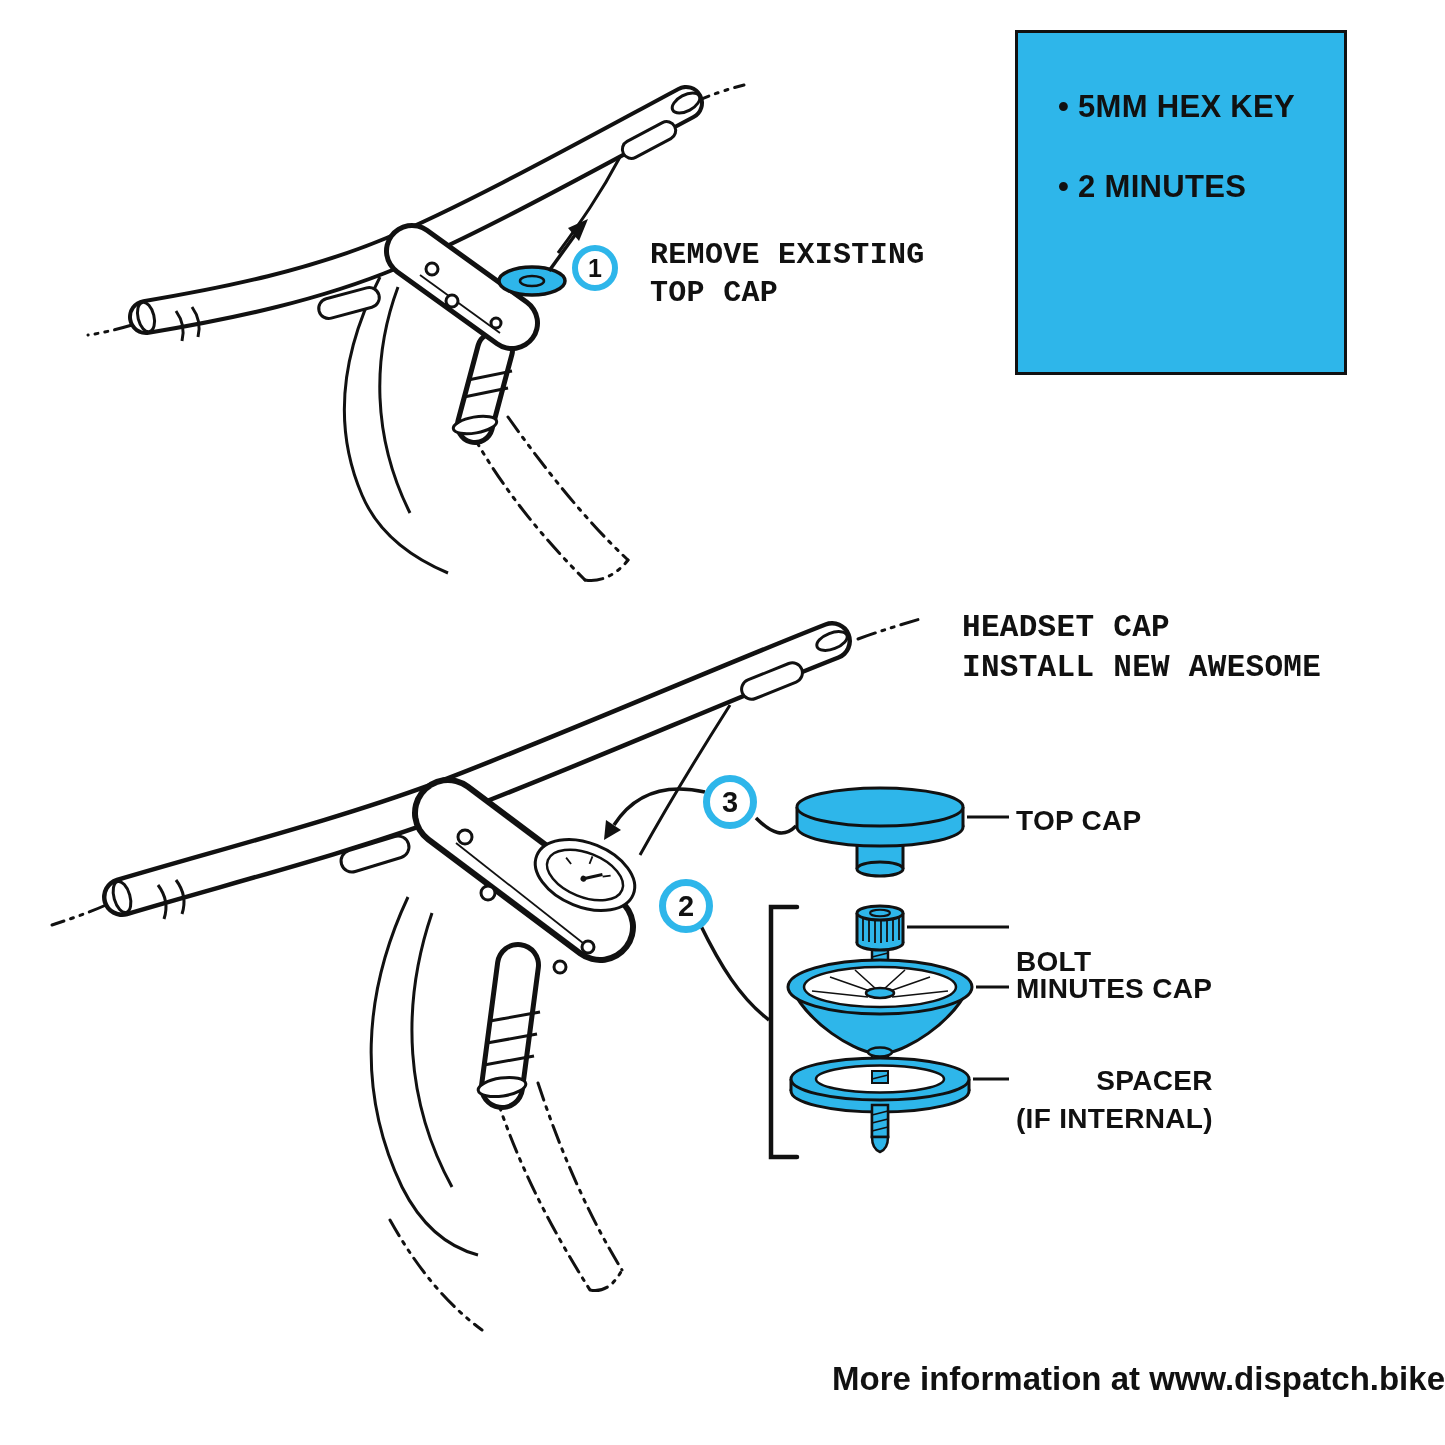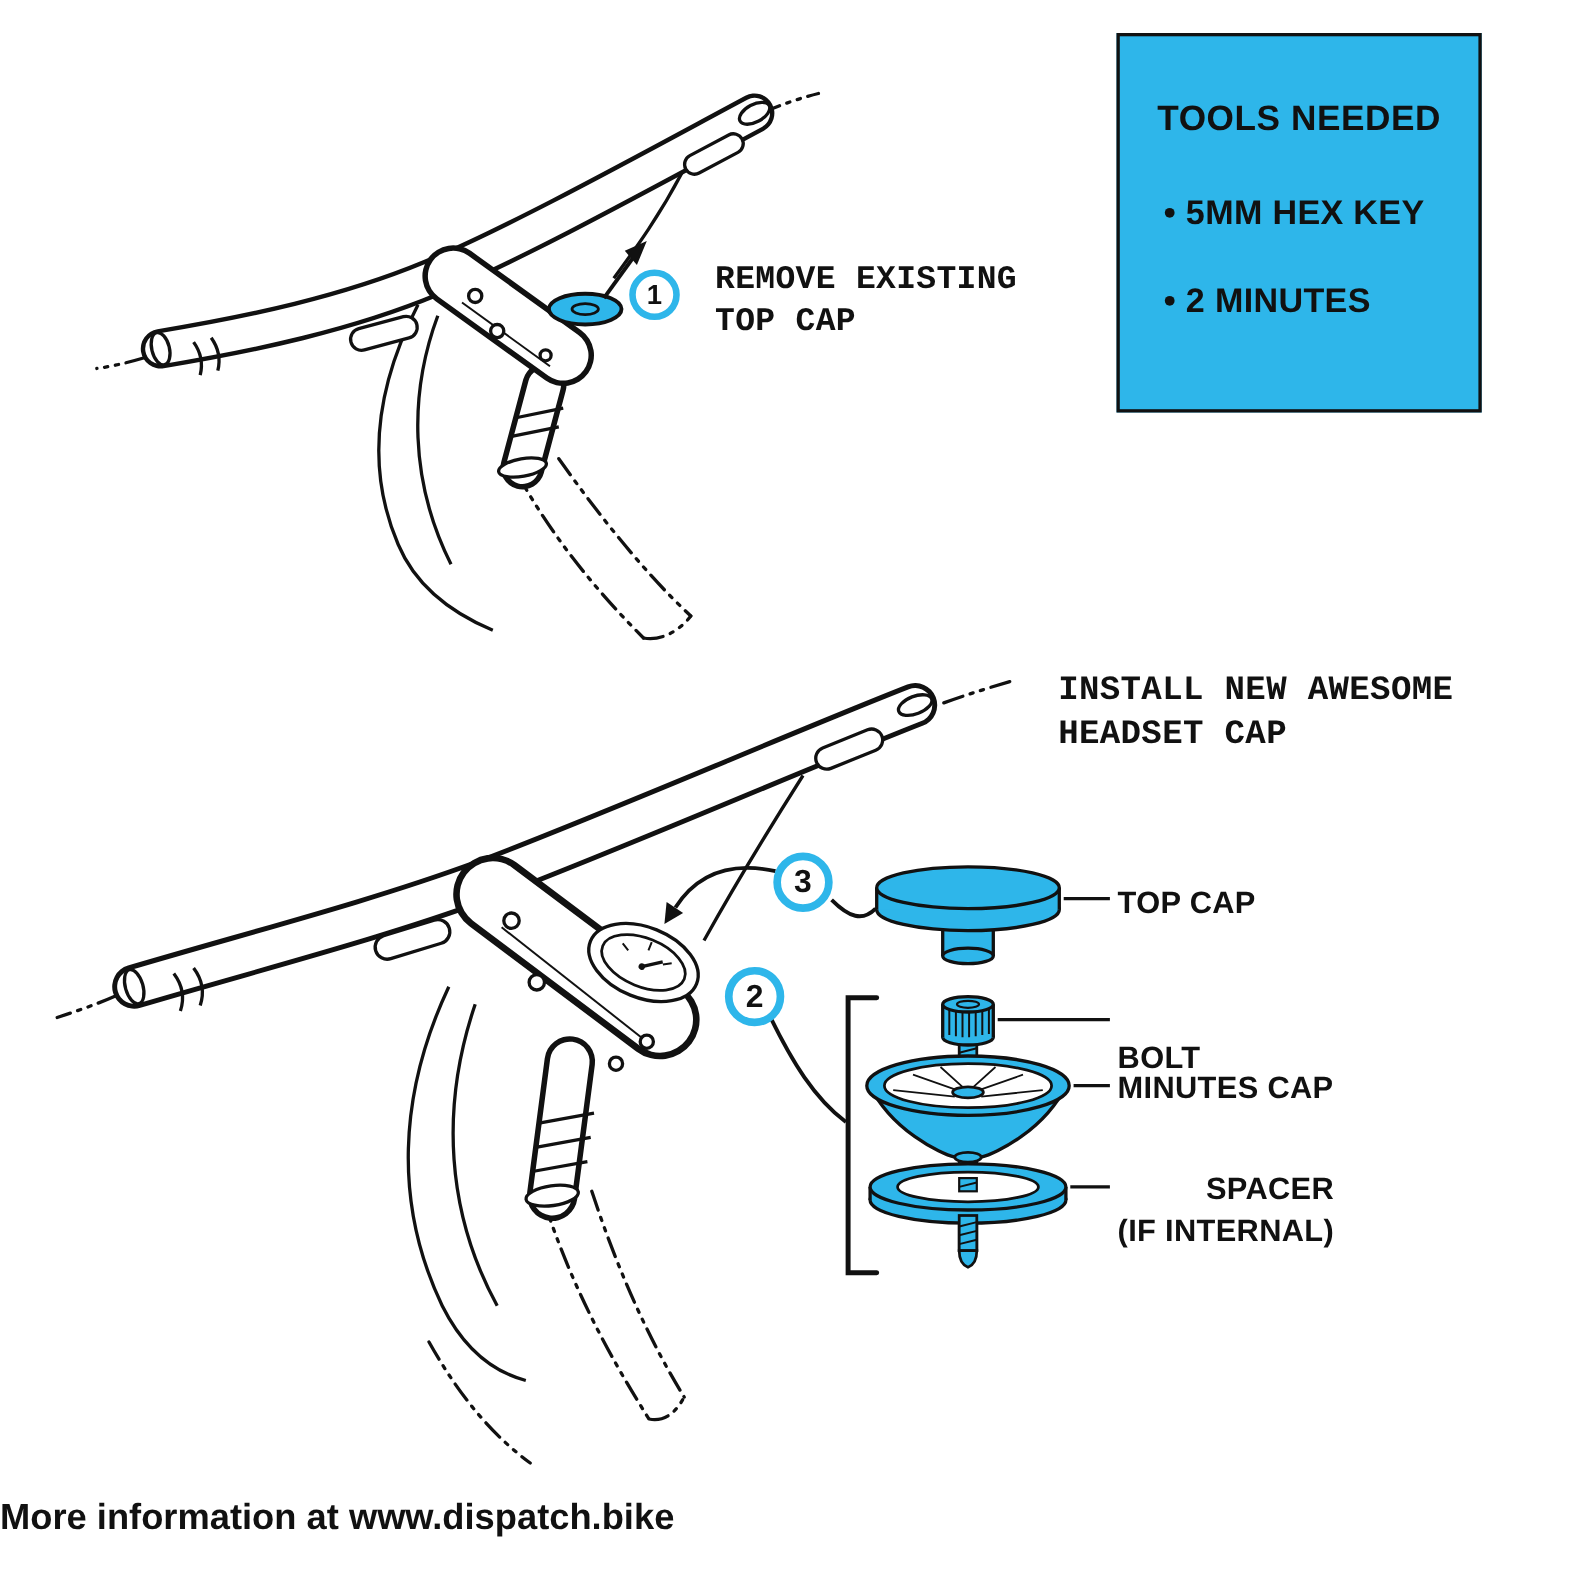--- a/index.html
+++ b/index.html
@@ -30,21 +30,21 @@
   .remove-label{left:650px;top:236px;font-size:30px;line-height:38px;}
   .install-label{left:962px;top:608px;font-size:31px;line-height:40px;}
   .tools-box{
     position:absolute;left:1015px;top:30px;width:332px;height:345px;
     background:var(--accent);border:3px solid var(--ink);box-sizing:border-box;
     padding-top:56px;
   }
   .tools-title{text-align:center;font-weight:bold;font-size:32px;letter-spacing:.5px;margin-bottom:50px;}
   .tools-item{font-weight:bold;font-size:31px;letter-spacing:.3px;padding-left:40px;margin-bottom:44px;}
   .part-label{position:absolute;left:1016px;font-weight:bold;font-size:28px;line-height:38px;letter-spacing:.3px;white-space:nowrap;}
-  .footer{position:absolute;left:0;top:1360px;width:100%;text-align:left;font-weight:bold;font-size:33px;}
+  .footer{position:absolute;left:0;top:1360px;width:100%;text-align:right;font-weight:bold;font-size:33px;}
 </style>
 </head>
 <body>
 
 <div class="canvas">
 
   <svg style="left:80px;top:65px;" width="670" height="545" viewBox="0 0 670 545">
     <g>
       <path class="phantom" d="M 390 365 C 420 420, 460 470, 505 515"></path>
       <path class="phantom" d="M 428 352 C 462 400, 505 455, 548 495"></path>
@@ -224,26 +224,25 @@
   </div>
   <div class="badge badge-2">
     <span>2</span>
   </div>
 
   <div class="step-label remove-label">
     <div>REMOVE EXISTING</div>
     <div>TOP CAP</div>
   </div>
   <div class="step-label install-label">
+    <div>HEADSET CAP</div>
     <div>INSTALL NEW AWESOME</div>
-    <div>HEADSET CAP</div>
   </div>
 
   <div class="tools-box">
-    <div class="tools-title">TOOLS NEEDED</div>
     <div class="tools-item">• 5MM HEX KEY</div>
     <div class="tools-item">• 2 MINUTES</div>
   </div>
 
   <div class="part-label" style="top:802px;">TOP CAP</div>
   <div class="part-label" style="top:943px;">BOLT</div>
   <div class="part-label" style="top:970px;">MINUTES CAP</div>
   <div class="part-label" style="top:1062px;text-align:right;">
     <div>SPACER</div>
     <div>(IF INTERNAL)</div>

